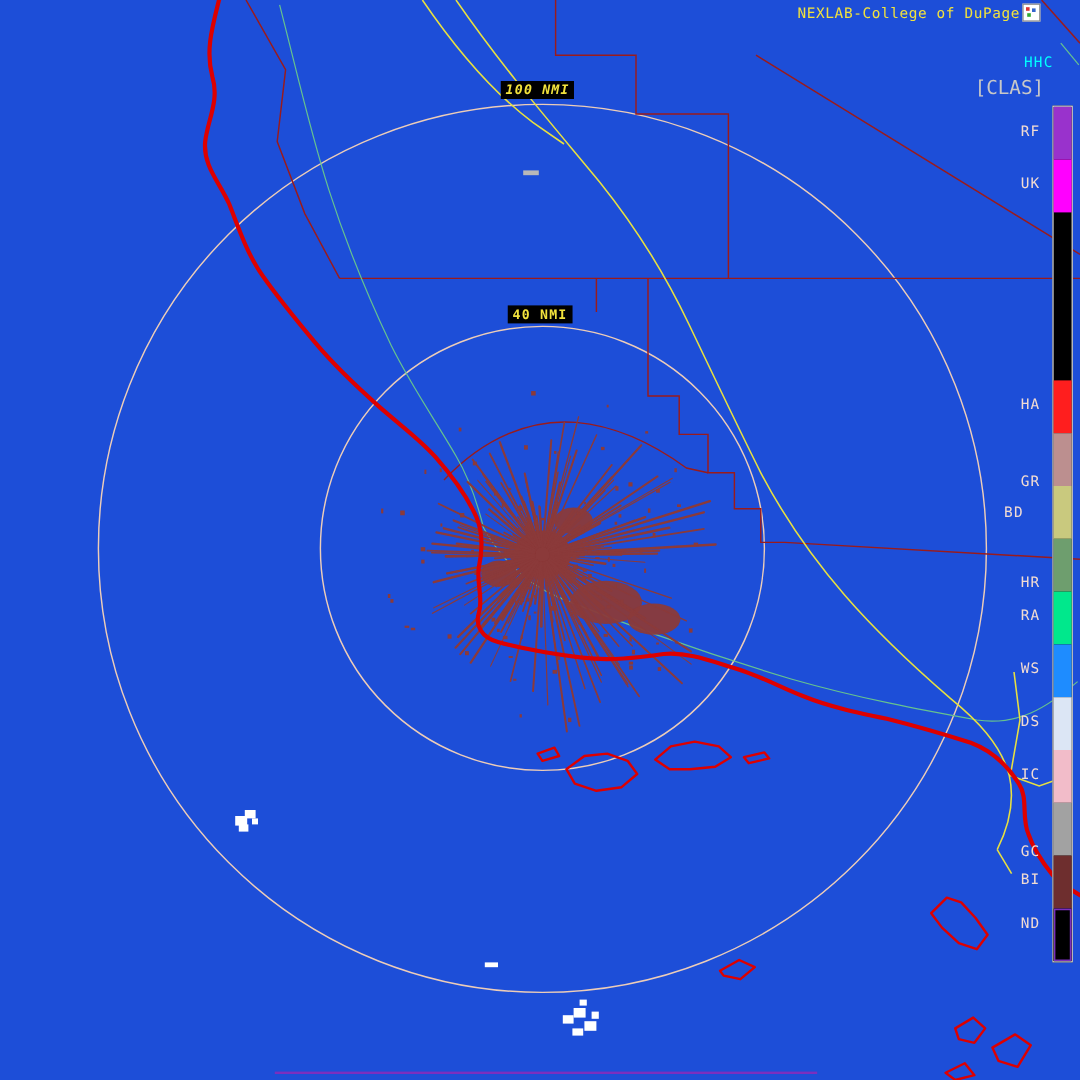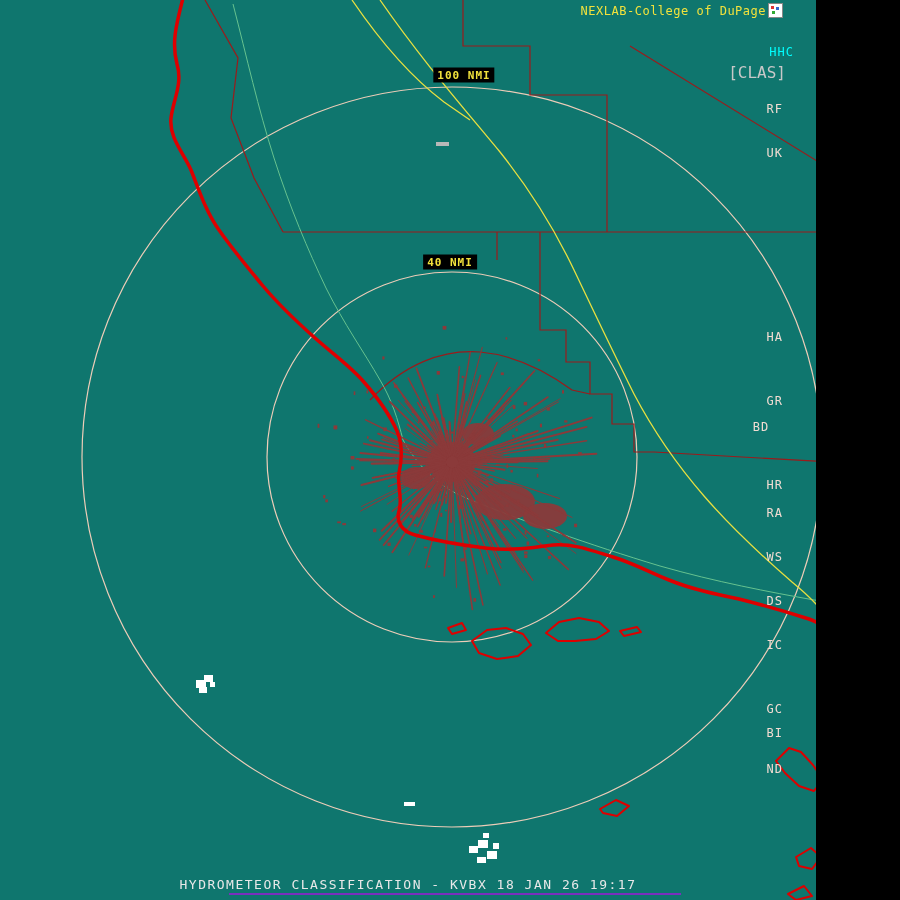--- a/index.html
+++ b/index.html
@@ -1,16 +1,16 @@
 <!DOCTYPE html>
 <html style="--coastline: #DD0000; --county: #9B1B1B; --highway: #E8E040; --river: #66C28F; --ring: #EDCDB8; --clutter: #8B3A3A; --underline: #7B2FBE; --brand_text: #F2E23C; --legend_label: #F2DCD2; --ring_label: #F2E23C; --hhc_text: #00FFFF; --clas_text: #C8C8C8;"><head>
 <meta charset="utf-8">
 <style>
   html,body{margin:0;padding:0;background:#000;}
-  .stage{position:relative;width:816px;height:900px;background:#0f766e;overflow:hidden;
+  .stage{position:relative;width:900px;height:900px;background:#1d4ed8;overflow:hidden;
          font-family:"DejaVu Sans Mono",monospace;}
   .stage svg{position:absolute;left:0;top:0;}
 
   .county{stroke:var(--county);stroke-width:1.2;fill:none;}
   .river{stroke:var(--river);stroke-width:1;fill:none;}
   .hwy{stroke:var(--highway);stroke-width:1.3;fill:none;}
   .ring{stroke:var(--ring);stroke-width:1.2;fill:none;}
   .coast{stroke:var(--coastline);stroke-width:3.5;fill:none;stroke-linejoin:round;stroke-linecap:round;}
   .island{stroke:var(--coastline);stroke-width:2;fill:none;stroke-linejoin:round;}
   .echo{fill:#fff;}
@@ -20,21 +20,21 @@
 
   .brand{position:absolute;top:4px;right:50px;color:var(--brand_text);font-size:12px;letter-spacing:.5px;}
   .brokenimg{position:absolute;top:3px;right:33px;width:13px;height:13px;background:#fff;border:1px solid #888;}
   .brokenimg::before{content:"";position:absolute;left:2px;top:2px;width:3px;height:3px;background:#d33;
      box-shadow:5px 1px 0 #36c,1px 5px 0 #3a3;}
   .hhc{position:absolute;top:45px;right:22px;color:var(--hhc_text);font-size:12px;letter-spacing:1px;}
   .clas{position:absolute;top:63px;right:30px;color:var(--clas_text);font-size:16px;}
 
   .ringlabel{position:absolute;transform:translate(-50%,-50%);background:#000;color:var(--ring_label);
      font-size:11px;font-weight:bold;padding:1px 4px;letter-spacing:1px;white-space:nowrap;}
-  .ringlabel.outer{left:464px;top:75px;}
+  .ringlabel.outer{left:448px;top:75px;font-style:italic;}
   .ringlabel.inner{left:450px;top:262px;}
 
   .legend-bar{position:absolute;left:877px;top:88px;width:15px;height:712px;border:1px solid #E0E0E0;background:#000;}
   .legend-bar .seg{position:absolute;left:0;width:100%;}
   .legend-labels{position:absolute;inset:0;pointer-events:none;}
   .legend-labels .lab{position:absolute;right:33px;width:44px;text-align:right;color:var(--legend_label);
      font-size:12px;letter-spacing:1px;}
 
   .caption{position:absolute;left:0;right:0;top:877px;text-align:center;color:#E8E8E8;
      font-size:13px;letter-spacing:1.5px;}
@@ -446,15 +446,14 @@
       <div class="lab" style="top: 462px; margin-top: 16px;">HR</div>
       <div class="lab" style="top: 506px;">RA</div>
       <div class="lab" style="top: 550px;">WS</div>
       <div class="lab" style="top: 594px;">DS</div>
       <div class="lab" style="top: 638px;">IC</div>
       <div class="lab" style="top: 702px;">GC</div>
       <div class="lab" style="top: 726px;">BI</div>
       <div class="lab" style="top: 762px;">ND</div>
     </div>
 
-  <div class="caption">HYDROMETEOR CLASSIFICATION - KVBX 18 JAN 26 19:17</div>
   <div class="underline"></div>
 </div>
 
 </body></html>

